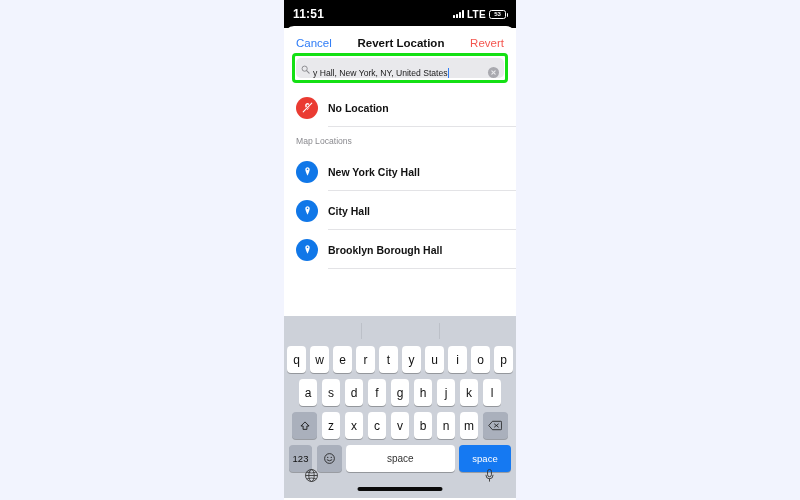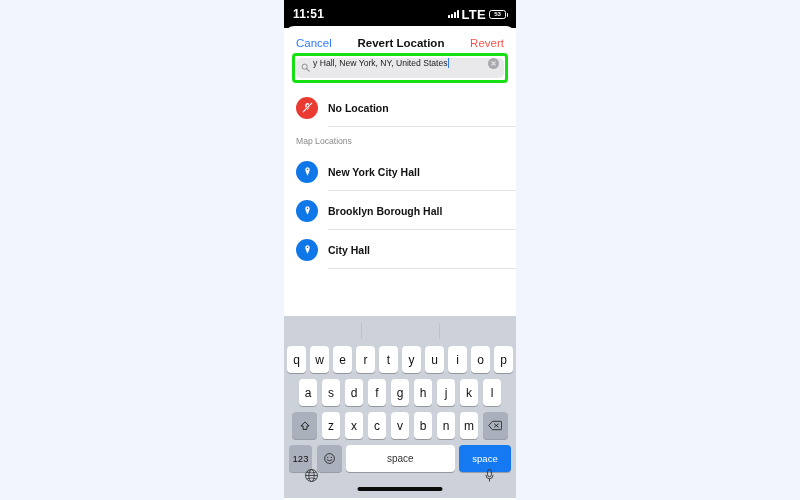--- a/index.html
+++ b/index.html
@@ -24,21 +24,21 @@
     padding: 0 10px 0 9px;
   }
   #statusbar .time { font-size: 12px; font-weight: bold; letter-spacing: .2px; }
   .status-right { display: flex; align-items: center; gap: 3px; }
   .bars { display: flex; align-items: flex-end; gap: 1px; height: 8px; }
   .bars i { display: block; width: 2px; background: #fff; border-radius: .5px; }
   .bars i:nth-child(1) { height: 3px; }
   .bars i:nth-child(2) { height: 4.5px; }
   .bars i:nth-child(3) { height: 6px; }
   .bars i:nth-child(4) { height: 8px; }
-  .lte { font-size: 13px; font-weight: bold; letter-spacing: .3px; }
+  .lte { font-size: 10px; font-weight: bold; letter-spacing: .3px; }
   .battery {
     position: relative; width: 17px; height: 9px; border: 1px solid #fff;
     border-radius: 2.5px; display: flex; align-items: center; justify-content: center;
   }
   .battery::after {
     content: ""; position: absolute; right: -3px; top: 2.5px;
     width: 1.5px; height: 3.5px; background: #fff; border-radius: 0 1px 1px 0;
   }
   .battery span { font-size: 6px; font-weight: bold; color: #fff; line-height: 1; }
 
@@ -58,21 +58,21 @@
   .nav-title { font-size: 11.5px; font-weight: bold; color: #111; }
 
   
   .search-wrap { padding: 0 12px; position: relative; }
   .search-highlight {
     position: absolute; left: 8px; top: -5px; width: 216px; height: 30px;
     border: 3px solid #14e014; border-radius: 4px; pointer-events: none;
   }
   .search-field {
     height: 20px; background: #e9e9ec; border-radius: 5px;
-    display: flex; align-items: flex-start; padding: 0 5px; gap: 3px; overflow: hidden;
+    display: flex; align-items: flex-end; padding: 0 5px; gap: 3px; overflow: hidden;
   }
   .search-field .mag { flex: 0 0 auto; }
   .search-text {
     flex: 1 1 auto; font-size: 8.6px; color: #1b1b1b; white-space: nowrap;
     overflow: hidden; position: relative;
   }
   .caret {
     display: inline-block; width: 1px; height: 10px; background: #2f7cf6;
     vertical-align: -2px; margin-left: .5px;
   }
@@ -219,32 +219,32 @@
           <span class="sep"></span>
         </div>
 
         <div class="row">
           <span class="pin-circle pin-blue">
             <svg width="13" height="13" viewBox="0 0 20 20">
               <path d="M10 3.4c-1.85 0-3.35 1.5-3.35 3.35 0 2.5 3.35 9.6 3.35 9.6s3.35-7.1 3.35-9.6C13.35 4.9 11.85 3.4 10 3.4z" fill="#fff"></path>
               <circle cx="10" cy="6.7" r="1.25" fill="#1077e8"></circle>
             </svg>
           </span>
-          <span class="row-label">Brooklyn Borough Hall</span>
+          <span class="row-label">City Hall</span>
           <span class="sep"></span>
         </div>
 
         <div class="row">
           <span class="pin-circle pin-blue">
             <svg width="13" height="13" viewBox="0 0 20 20">
               <path d="M10 3.4c-1.85 0-3.35 1.5-3.35 3.35 0 2.5 3.35 9.6 3.35 9.6s3.35-7.1 3.35-9.6C13.35 4.9 11.85 3.4 10 3.4z" fill="#fff"></path>
               <circle cx="10" cy="6.7" r="1.25" fill="#1077e8"></circle>
             </svg>
           </span>
-          <span class="row-label">City Hall</span>
+          <span class="row-label">Brooklyn Borough Hall</span>
           <span class="sep"></span>
         </div>
 
       </div>
     </div>
 
     <div id="keyboard">
       <div class="predictive">
         <div class="pslot"></div>
         <div class="pslot"></div>

